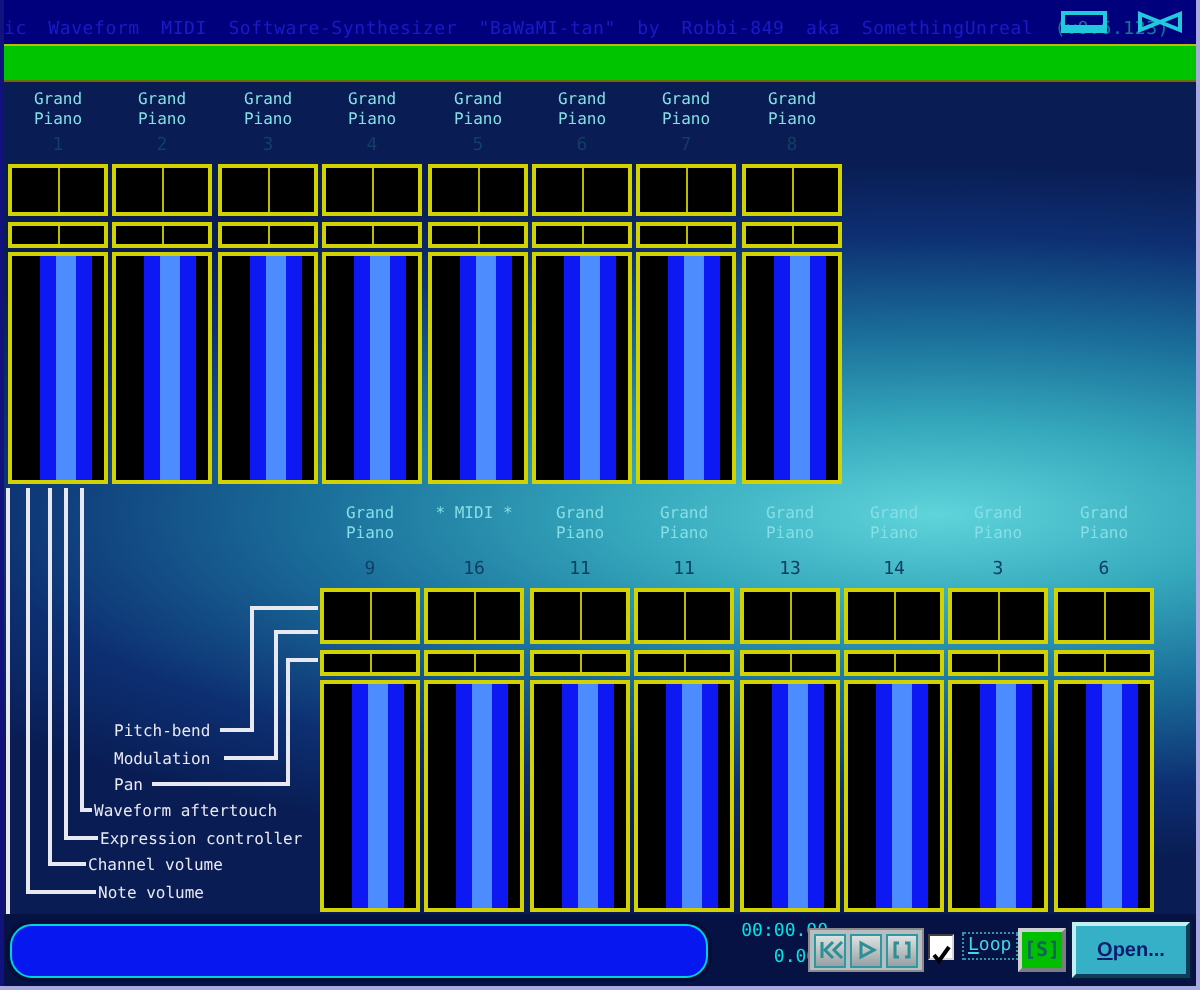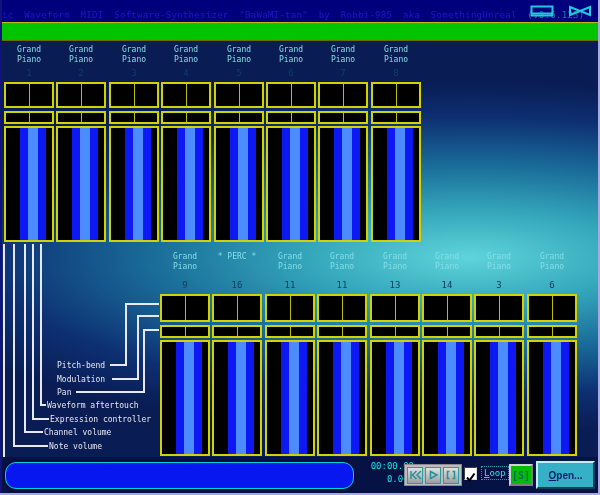--- a/index.html
+++ b/index.html
@@ -81,21 +81,21 @@
     font-family:"Liberation Sans",sans-serif;display:flex;align-items:center;justify-content:center;z-index:25;cursor:pointer;}
   u{text-decoration:underline;}
 </style>
 </head>
 <body>
 
 <div class="window">
 
   <div class="titlebar">
     <div class="title-text">
-      <span>ic Waveform MIDI Software-Synthesizer "BaWaMI-tan" by Robbi-985 aka SomethingUnreal</span>
+      <span>ic Waveform MIDI Software-Synthesizer "BaWaMI-tan" by Robbi-849 aka SomethingUnreal</span>
       <span class="title-version">(v0.6.123)</span>
     </div>
     <div class="tb-btn min">
       <svg width="24" height="12">
         <rect x="1.5" y="1.5" width="21" height="9" fill="none" stroke="#22c8dc" stroke-width="2"></rect>
         <line x1="2" y1="8.5" x2="22" y2="8.5" stroke="#22c8dc" stroke-width="2"></line>
       </svg>
     </div>
     <div class="tb-btn cls">
       <svg width="24" height="12">
@@ -257,21 +257,21 @@
     </div>
     <div class="meter">
             <div class="bar" style="width: 9px; height: 0%; background: rgb(13, 24, 242);"></div>
             <div class="bar" style="width: 8px; height: 100%; background: rgb(13, 24, 242);"></div>
             <div class="bar" style="width: 10px; height: 100%; background: rgb(77, 140, 255);"></div>
             <div class="bar" style="width: 8px; height: 100%; background: rgb(13, 24, 242);"></div>
           </div>
   </div>
 
   <div class="channel" style="left: 52px;">
-    <div class="ch-name">* PERC *</div>
+    <div class="ch-name">* MIDI *</div>
     <div class="ch-num">16</div>
     <div class="box pbox">
       <i class="vdiv"></i>
     </div>
     <div class="box mbox">
       <i class="vdiv"></i>
     </div>
     <div class="meter">
             <div class="bar" style="width: 9px; height: 0%; background: rgb(13, 24, 242);"></div>
             <div class="bar" style="width: 8px; height: 100%; background: rgb(13, 24, 242);"></div>

